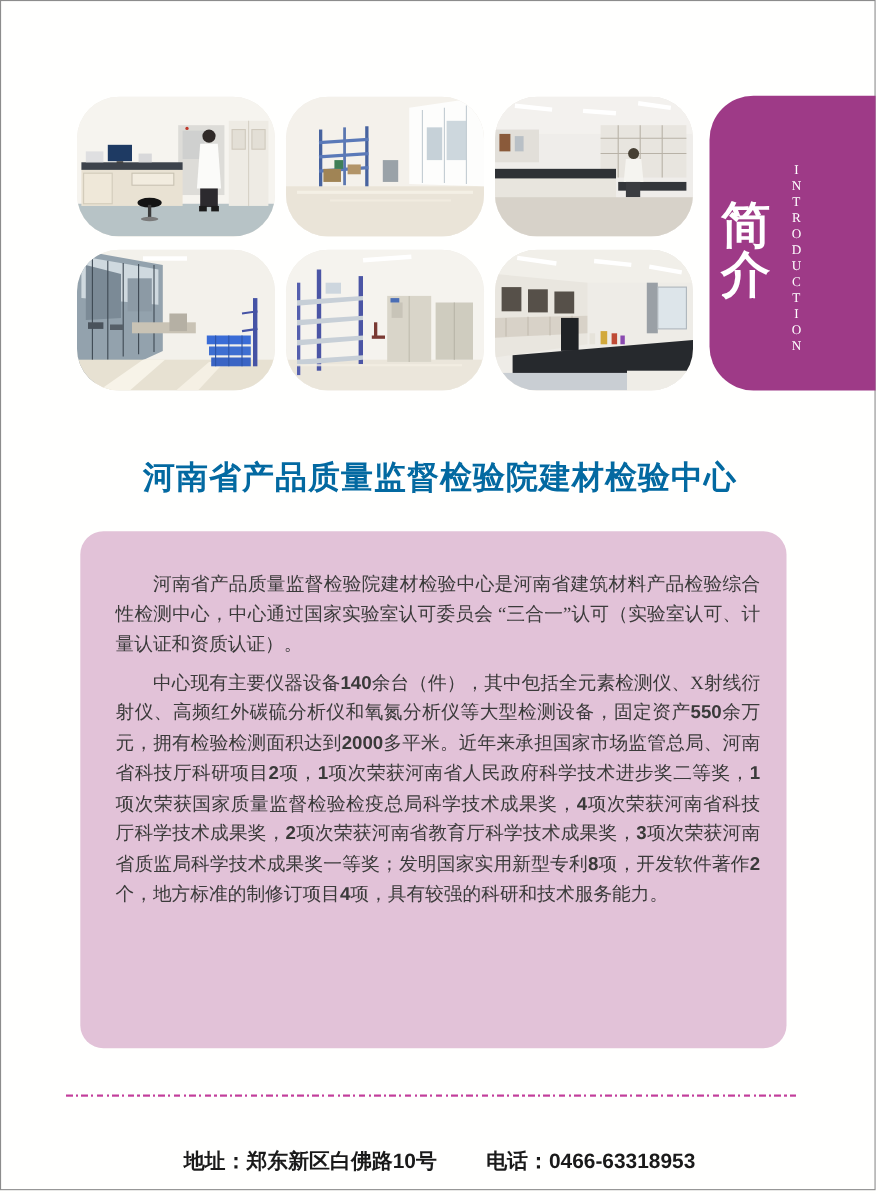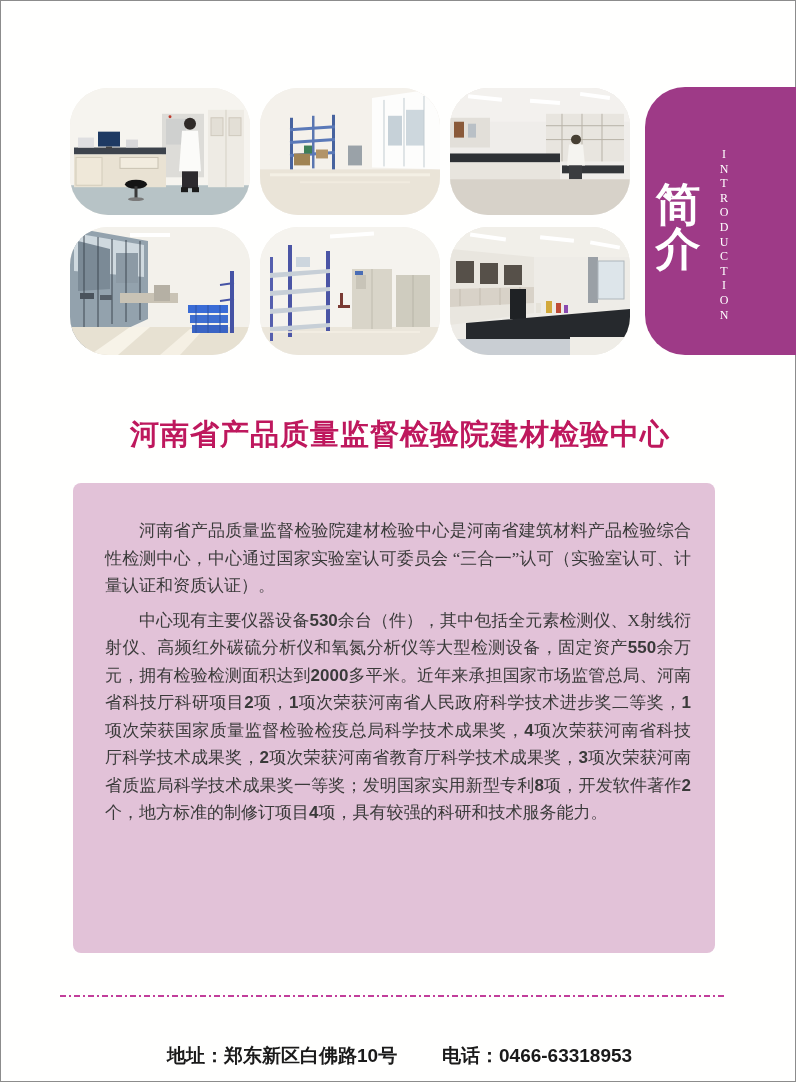--- a/index.html
+++ b/index.html
@@ -17,25 +17,25 @@
        background:#9e3a87;border-radius:40px 0 0 40px;}
   .tab-cn{position:absolute;left:656px;top:146px;color:#fff;font-weight:bold;
           font-size:45px;line-height:1;writing-mode:vertical-rl;text-orientation:upright;
           letter-spacing:44px;font-family:"Liberation Sans",sans-serif;}
   .tab-en{position:absolute;left:716px;top:147px;color:#fff;font-size:12px;
           writing-mode:vertical-rl;text-orientation:upright;letter-spacing:0.6px;
           font-family:"Liberation Serif",serif;}
 
   
   .title{position:absolute;left:0;top:415px;width:800px;margin:0;text-align:center;
-         font-size:29px;font-weight:bold;letter-spacing:1px;color:#be185d;}
+         font-size:29px;font-weight:bold;letter-spacing:1px;color:#0369a1;}
 
   
   .intro-box{position:absolute;left:73px;top:483px;width:642px;height:470px;
-             background:#e2c2d8;border-radius:8px;box-sizing:border-box;
+             background:#e2c2d8;border-radius:21px;box-sizing:border-box;
              padding:34px 24px 0 32px;}
   .intro-box p{margin:0 0 7px 0;text-indent:2em;text-align:justify;
                font-family:"Liberation Serif",serif;
                font-size:17px;line-height:27.5px;color:#3a3a3a;}
   .digits-bold b{font-family:"Liberation Sans",sans-serif;font-weight:bold;font-style:normal;}
 
   
   .divider{position:absolute;left:60px;top:995px;width:667px;height:2px;
            background:repeating-linear-gradient(90deg,
              #c23e9b 0 6px,transparent 6px 9px,#c23e9b 9px 11px,transparent 11px 14px);}
@@ -216,19 +216,19 @@
   </div>
 
   <div class="tab"></div>
   <div class="tab-cn">简介</div>
   <div class="tab-en">INTRODUCTION</div>
 
   <h1 class="title">河南省产品质量监督检验院建材检验中心</h1>
 
   <div class="intro-box">
     <p class="digits-bold">河南省产品质量监督检验院建材检验中心是河南省建筑材料产品检验综合性检测中心，中心通过国家实验室认可委员会 “三合一”认可（实验室认可、计量认证和资质认证）。</p>
-    <p class="digits-bold">中心现有主要仪器设备<b>530</b>余台（件），其中包括全元素检测仪、X射线衍射仪、高频红外碳硫分析仪和氧氮分析仪等大型检测设备，固定资产<b>550</b>余万元，拥有检验检测面积达到<b>2000</b>多平米。近年来承担国家市场监管总局、河南省科技厅科研项目<b>2</b>项，<b>1</b>项次荣获河南省人民政府科学技术进步奖二等奖，<b>1</b>项次荣获国家质量监督检验检疫总局科学技术成果奖，<b>4</b>项次荣获河南省科技厅科学技术成果奖，<b>2</b>项次荣获河南省教育厅科学技术成果奖，<b>3</b>项次荣获河南省质监局科学技术成果奖一等奖；发明国家实用新型专利<b>8</b>项，开发软件著作<b>2</b>个，地方标准的制修订项目<b>4</b>项，具有较强的科研和技术服务能力。</p>
+    <p class="digits-bold">中心现有主要仪器设备<b>140</b>余台（件），其中包括全元素检测仪、X射线衍射仪、高频红外碳硫分析仪和氧氮分析仪等大型检测设备，固定资产<b>550</b>余万元，拥有检验检测面积达到<b>2000</b>多平米。近年来承担国家市场监管总局、河南省科技厅科研项目<b>2</b>项，<b>1</b>项次荣获河南省人民政府科学技术进步奖二等奖，<b>1</b>项次荣获国家质量监督检验检疫总局科学技术成果奖，<b>4</b>项次荣获河南省科技厅科学技术成果奖，<b>2</b>项次荣获河南省教育厅科学技术成果奖，<b>3</b>项次荣获河南省质监局科学技术成果奖一等奖；发明国家实用新型专利<b>8</b>项，开发软件著作<b>2</b>个，地方标准的制修订项目<b>4</b>项，具有较强的科研和技术服务能力。</p>
   </div>
 
   <div class="divider"></div>
   <div class="footer-text addr">地址：郑东新区白佛路10号</div>
   <div class="footer-text phone">电话：0466-63318953</div>
 </div>
 
 </body></html>

